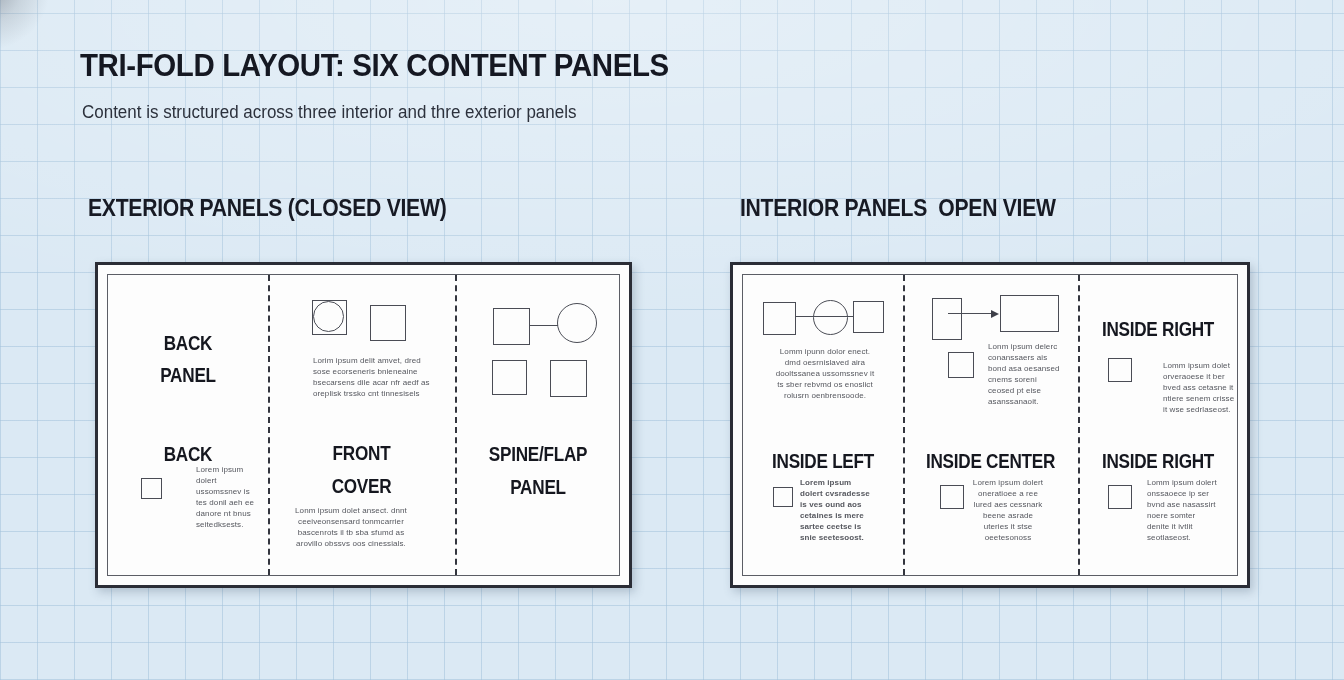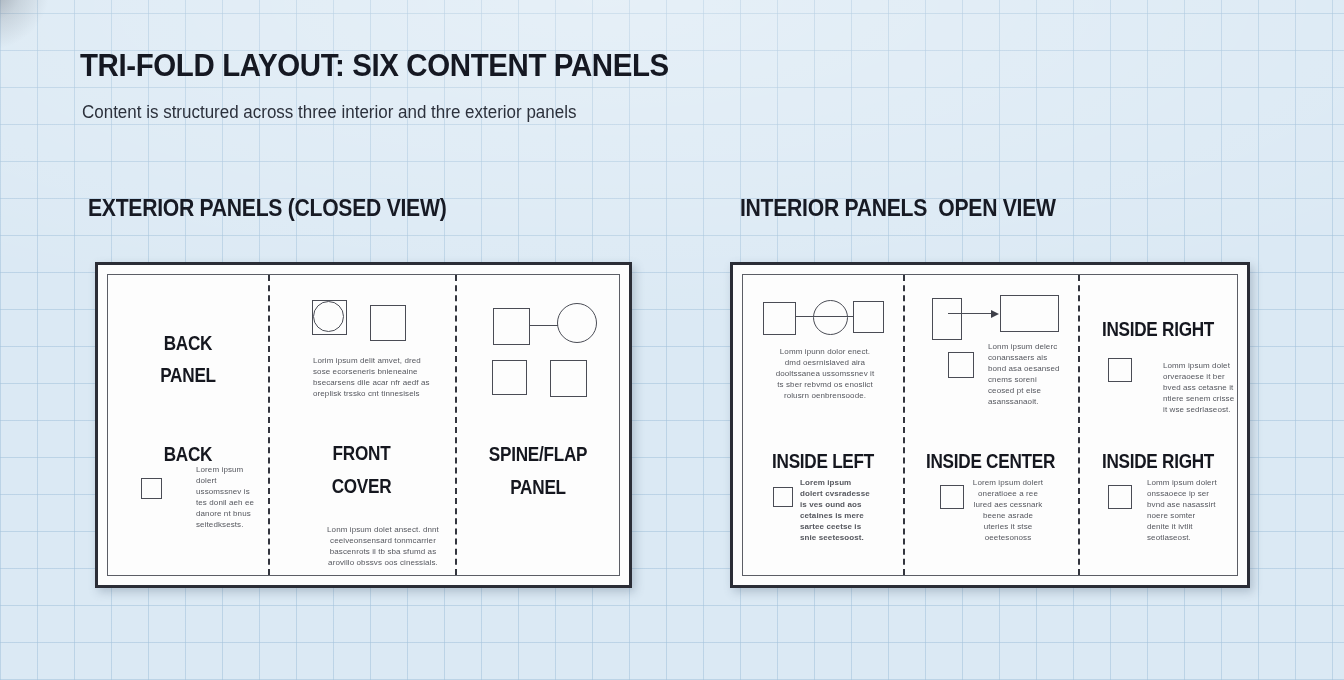--- a/index.html
+++ b/index.html
@@ -96,21 +96,21 @@
   </div>
 
   <div>
     <div class="sq" style="left:214px;top:35px;width:33px;height:33px;">
       <div class="ci" style="left:0px;top:0px;width:29px;height:29px;"></div>
     </div>
     <div class="sq" style="left:272px;top:40px;width:34px;height:34px;"></div>
     <div class="body-text" style="left:207px;top:90px;width:122px;margin-left:8px;">Lorim ipsum delit amvet, dred sose ecorseneris bnieneaine bsecarsens dile acar nfr aedf as oreplisk trssko cnt tinnesisels</div>
     <p class="panel-h" style="left:170px;top:172px;width:187px;">FRONT</p>
     <p class="panel-h" style="left:170px;top:205px;width:187px;">COVER</p>
-    <div class="body-text" style="left:228px;top:240px;width:114px;text-align:center;margin-top:19px;">Lonm ipsum dolet ansect. dnnt ceeiveonsensard tonmcarrier bascenrots il tb sba sfumd as arovillo obssvs oos cinessials.</div>
+    <div class="body-text" style="left:196px;top:240px;width:114px;text-align:center;">Lonm ipsum dolet ansect. dnnt ceeiveonsensard tonmcarrier bascenrots il tb sba sfumd as arovillo obssvs oos cinessials.</div>
   </div>
 
   <div>
     <div class="sq" style="left:395px;top:43px;width:35px;height:35px;"></div>
     <div class="hline" style="left:431px;top:60px;width:29px;"></div>
     <div class="ci" style="left:459px;top:38px;width:38px;height:38px;"></div>
     <div class="sq" style="left:394px;top:95px;width:33px;height:33px;"></div>
     <div class="sq" style="left:452px;top:95px;width:35px;height:35px;"></div>
     <p class="panel-h" style="left:357px;top:173px;width:166px;">SPINE/FLAP</p>
     <p class="panel-h" style="left:357px;top:206px;width:166px;">PANEL</p>

